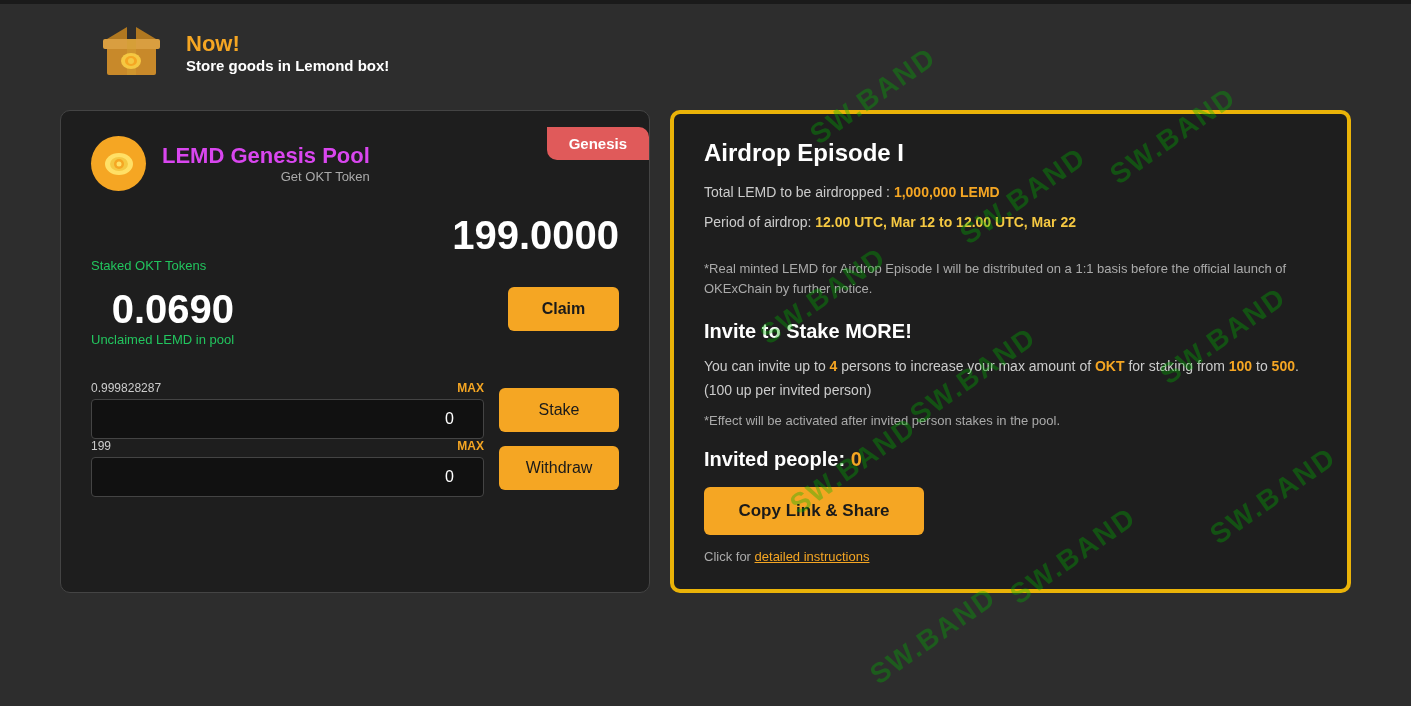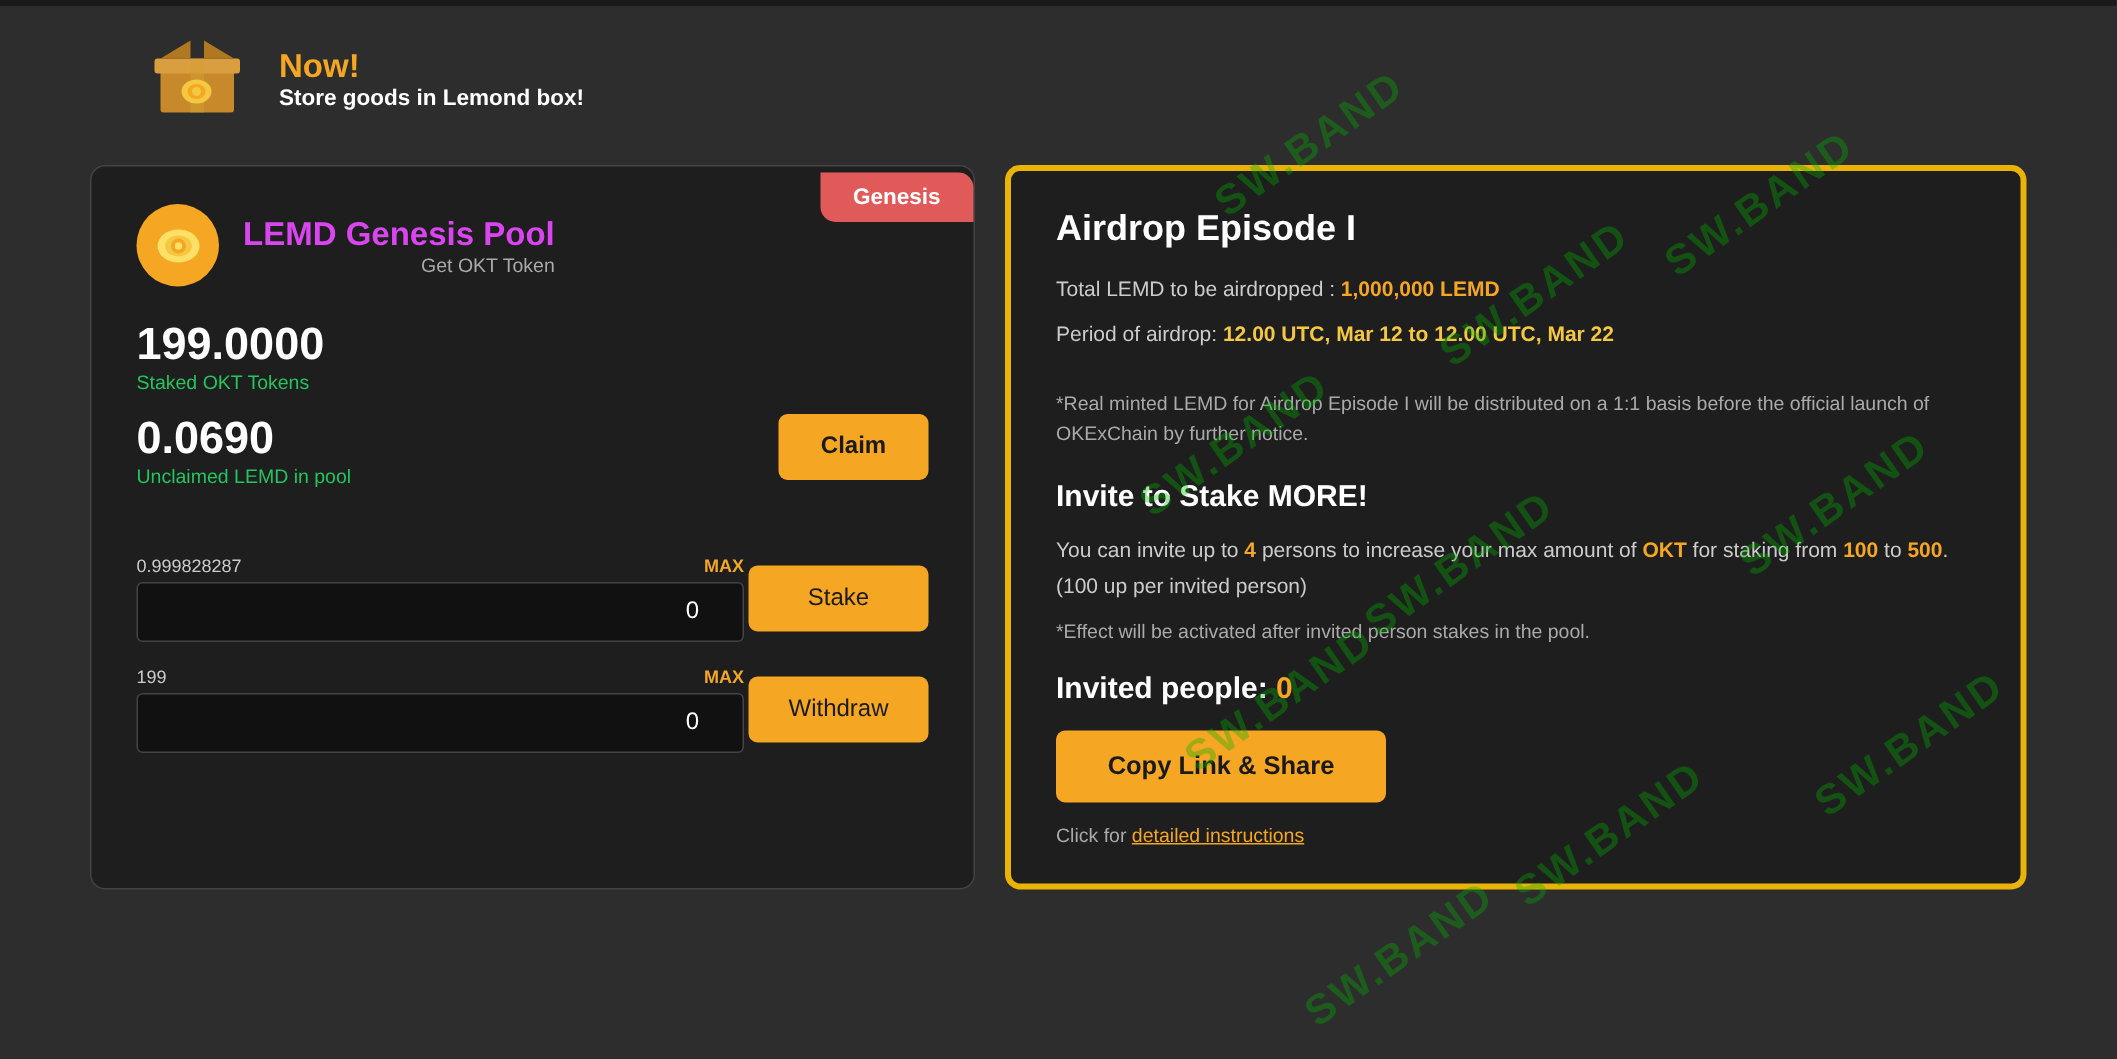--- a/index.html
+++ b/index.html
@@ -85,21 +85,21 @@
       border: 1px solid #444;
       border-radius: 10px;
       padding: 25px 30px;
       width: 590px;
       position: relative;
       flex-shrink: 0;
     }
 
     .genesis-badge {
       position: absolute;
-      top: 4px;
+      top: 16px;
       right: 0;
       background-color: #e05a5a;
       color: white;
       padding: 8px 22px;
       font-size: 15px;
       font-weight: bold;
       border-top-right-radius: 10px;
       border-bottom-left-radius: 10px;
     }
 
@@ -128,37 +128,38 @@
       color: #d946ef;
     }
 
     .pool-subtitle {
       color: #aaaaaa;
       font-size: 13px;
       text-align: right;
     }
 
     .stat-value {
-      font-size: 30px;
+      font-size: 40px;
       font-weight: bold;
       color: #ffffff;
       margin-top: 8px;
+      text-align: right;
     }
 
     .stat-label {
       color: #22c55e;
       font-size: 13px;
       margin-bottom: 14px;
     }
 
     .input-row {
       display: flex;
       align-items: center;
-      gap: 3px;
-      margin-bottom: 16px;
+      gap: 15px;
+      margin-bottom: 0;
     }
 
     .input-wrapper {
       flex: 1;
       position: relative;
     }
 
     .input-hint {
       display: flex;
       justify-content: space-between;
@@ -196,21 +197,21 @@
       border: none;
       border-radius: 6px;
       font-size: 16px;
       font-weight: normal;
       cursor: pointer;
       flex-shrink: 0;
     }
 
     .claim-btn {
       display: block;
-      width: 100px;
+      width: 111px;
       height: 44px;
       background: #f5a623;
       color: #1a1a1a;
       border: none;
       border-radius: 6px;
       font-size: 16px;
       font-weight: bold;
       cursor: pointer;
       margin-left: auto;
       margin-bottom: 36px;

